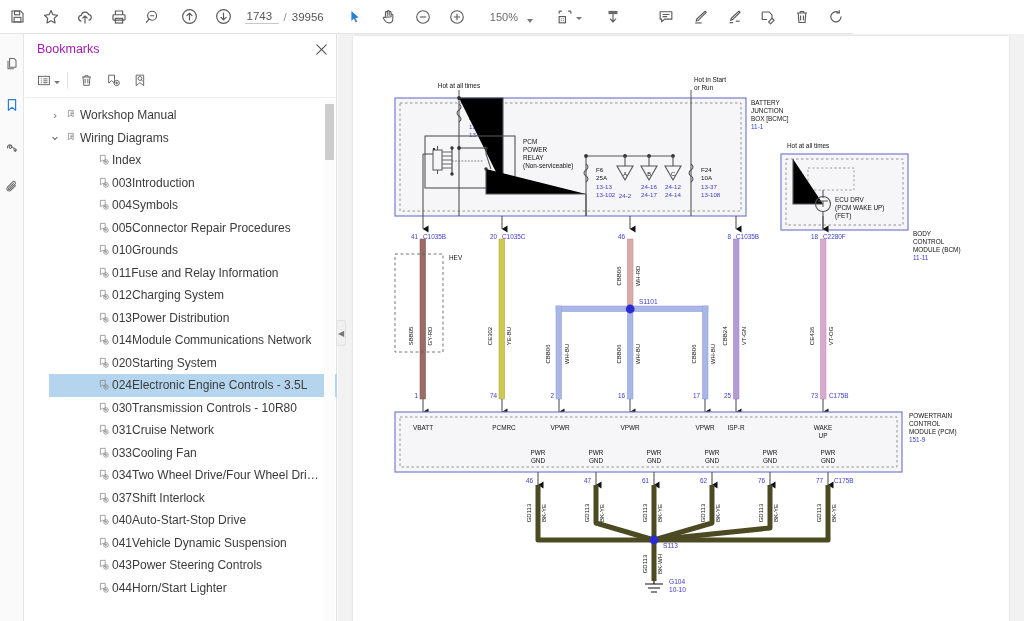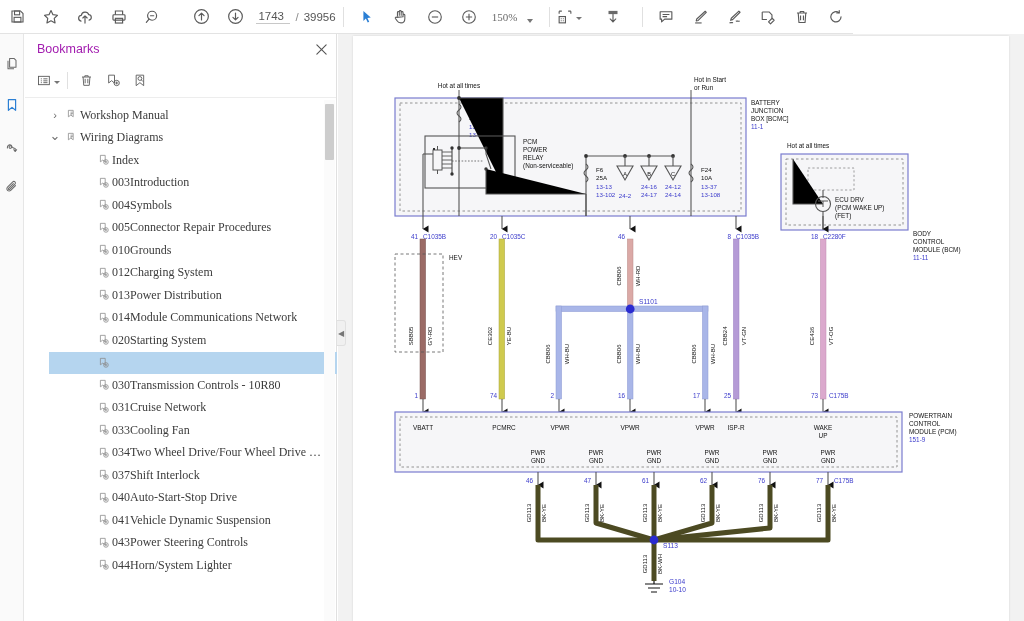--- a/index.html
+++ b/index.html
@@ -29,21 +29,21 @@
   .tb-btn svg { display:block; }
   .tb-sep { width:1px; height:20px; background:#e0e0e0; margin:0 7px; }
   .page-box { display:flex; align-items:center; font-size:11.5px; color:#555; margin-left:4px; }
   .page-input {
     width:34px; border:none; border-bottom:1px solid #c8c8c8;
     font-size:11.5px; color:#555; font-family:"Liberation Sans", sans-serif;
     padding:1px 2px 1px 2px; outline:none; background:transparent;
   }
   .page-sep { margin:0 5px; color:#8a8a8a; }
   .page-total { color:#555; font-size:11.5px; }
-  .zoom-box { display:flex; align-items:flex-end; margin-left:6px;font-family:Liberation Serif, serif; }
+  .zoom-box { display:flex; align-items:flex-end; margin-left:16px; }
   .zoom-val { font-size:11px; color:#6b6b6b; }
   .caret-dn {
     width:0;height:0;border-left:3.5px solid transparent;border-right:3.5px solid transparent;
     border-top:4px solid #767676; margin-left:9px; cursor:pointer;
   }
   .caret-sm {
     width:0;height:0;border-left:3px solid transparent;border-right:3px solid transparent;
     border-top:3.5px solid #767676; margin-left:2px; margin-top:4px;
   }
 
@@ -86,21 +86,21 @@
   .bm-row {
     height:22.5px; display:flex; align-items:center; cursor:pointer;
     font-size:12px; color:#3b3b3b; padding-right:14px;
   }
   .bm-row.selected { background:#b5d5ef; }
   .bm-arrow {
     width:16px; display:flex; align-items:center; justify-content:center;
     color:#6d6d6d; font-size:9px; flex:none;
   }
   .bm-icon { width:17px; flex:none; display:flex; align-items:center; justify-content:center; color:#8b8b8b; }
-  .bm-label { white-space:nowrap; overflow:hidden; text-overflow:ellipsis;font-family:Liberation Serif, serif; }
+  .bm-label { white-space:nowrap; overflow:hidden; text-overflow:ellipsis; }
   .lvl0 { padding-left:22px; }
   .lvl1 { padding-left:46px;margin-left:24px; }
 
   #bm-scroll {
     position:absolute; right:1px; top:66px; width:11px; height:521px; background:#fbfbfb;
   }
   #bm-thumb {
     position:absolute; left:1px; top:4px; width:9px; height:56px;
     background:#cdcdcd; border-radius:1px; cursor:pointer;
   }
@@ -430,20 +430,30 @@
         <span class="bm-label">010Grounds</span>
       </div>
       <div class="bm-row lvl1">
         <span class="bm-icon">
           <svg width="12" height="12" viewBox="0 0 16 16" fill="none" stroke="#8b8b8b" stroke-width="1.05" stroke-linejoin="round">
             <path d="M3.2 1.8h6.4v8.6L6.4 8.1 3.2 10.4z"></path>
             <circle cx="10.6" cy="10.6" r="3.1"></circle>
             <path d="M8.9 10.6h3.4M10.6 8.9v3.4"></path>
           </svg>
         </span>
+        <span class="bm-label">011Fuse and Relay Information</span>
+      </div>
+      <div class="bm-row lvl1">
+        <span class="bm-icon">
+          <svg width="12" height="12" viewBox="0 0 16 16" fill="none" stroke="#8b8b8b" stroke-width="1.05" stroke-linejoin="round">
+            <path d="M3.2 1.8h6.4v8.6L6.4 8.1 3.2 10.4z"></path>
+            <circle cx="10.6" cy="10.6" r="3.1"></circle>
+            <path d="M8.9 10.6h3.4M10.6 8.9v3.4"></path>
+          </svg>
+        </span>
         <span class="bm-label">012Charging System</span>
       </div>
       <div class="bm-row lvl1">
         <span class="bm-icon">
           <svg width="12" height="12" viewBox="0 0 16 16" fill="none" stroke="#8b8b8b" stroke-width="1.05" stroke-linejoin="round">
             <path d="M3.2 1.8h6.4v8.6L6.4 8.1 3.2 10.4z"></path>
             <circle cx="10.6" cy="10.6" r="3.1"></circle>
             <path d="M8.9 10.6h3.4M10.6 8.9v3.4"></path>
           </svg>
         </span>
@@ -470,20 +480,21 @@
         <span class="bm-label">020Starting System</span>
       </div>
       <div class="bm-row lvl1 selected">
         <span class="bm-icon">
           <svg width="12" height="12" viewBox="0 0 16 16" fill="none" stroke="#8b8b8b" stroke-width="1.05" stroke-linejoin="round">
             <path d="M3.2 1.8h6.4v8.6L6.4 8.1 3.2 10.4z"></path>
             <circle cx="10.6" cy="10.6" r="3.1"></circle>
             <path d="M8.9 10.6h3.4M10.6 8.9v3.4"></path>
           </svg>
         </span>
+        <span class="bm-label">024Electronic Engine Controls - 3.5L</span>
       </div>
       <div class="bm-row lvl1">
         <span class="bm-icon">
           <svg width="12" height="12" viewBox="0 0 16 16" fill="none" stroke="#8b8b8b" stroke-width="1.05" stroke-linejoin="round">
             <path d="M3.2 1.8h6.4v8.6L6.4 8.1 3.2 10.4z"></path>
             <circle cx="10.6" cy="10.6" r="3.1"></circle>
             <path d="M8.9 10.6h3.4M10.6 8.9v3.4"></path>
           </svg>
         </span>
         <span class="bm-label">030Transmission Controls - 10R80</span>
@@ -559,21 +570,21 @@
         <span class="bm-label">043Power Steering Controls</span>
       </div>
       <div class="bm-row lvl1">
         <span class="bm-icon">
           <svg width="12" height="12" viewBox="0 0 16 16" fill="none" stroke="#8b8b8b" stroke-width="1.05" stroke-linejoin="round">
             <path d="M3.2 1.8h6.4v8.6L6.4 8.1 3.2 10.4z"></path>
             <circle cx="10.6" cy="10.6" r="3.1"></circle>
             <path d="M8.9 10.6h3.4M10.6 8.9v3.4"></path>
           </svg>
         </span>
-        <span class="bm-label">044Horn/System Lighter</span>
+        <span class="bm-label">044Horn/Start Lighter</span>
       </div>
     </div>
 
   <div id="bm-scroll">
     <div class="sb-arrow" style="top:0">▲</div>
     <div id="bm-thumb"></div>
   </div>
 </div>
 
 <div id="collapse-handle">◀</div>

